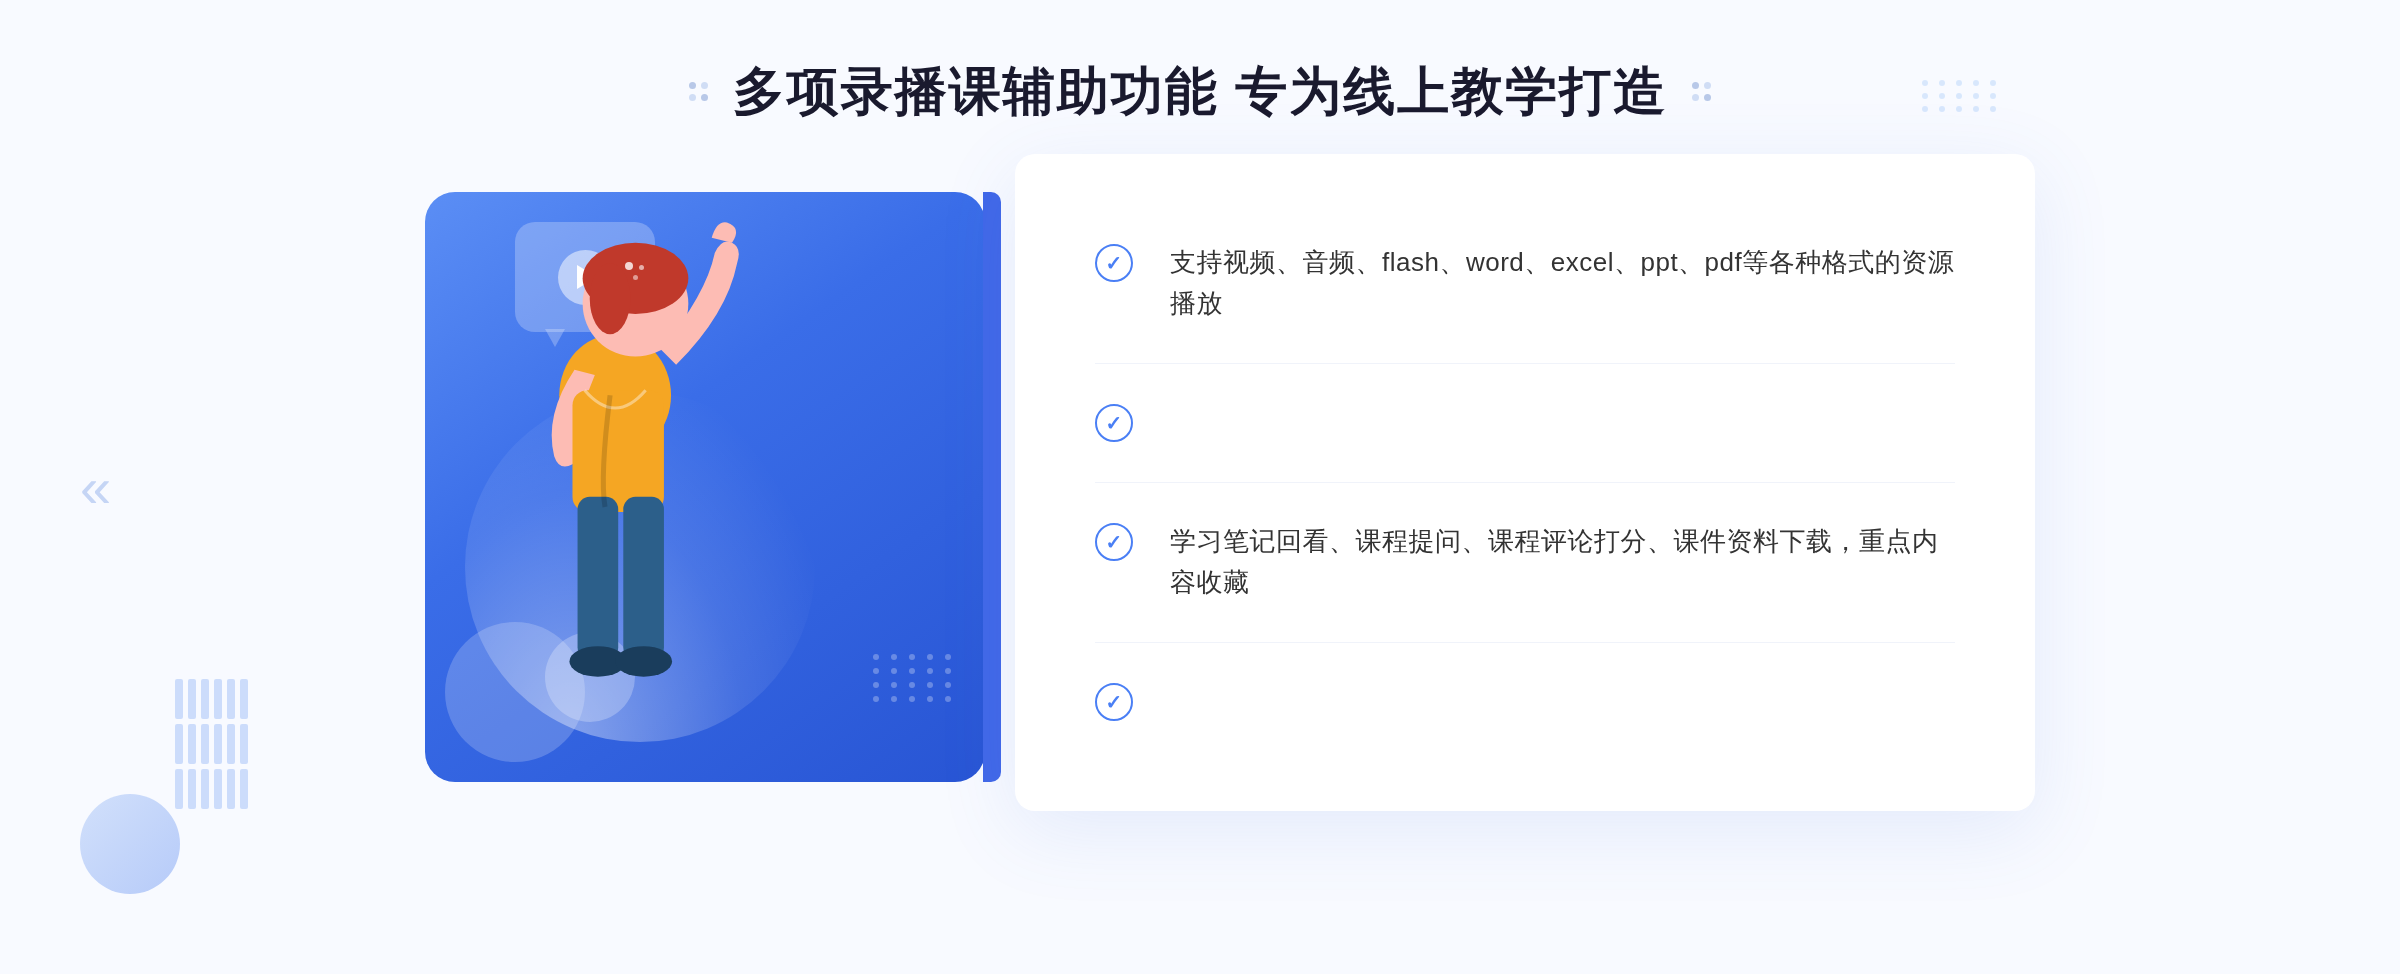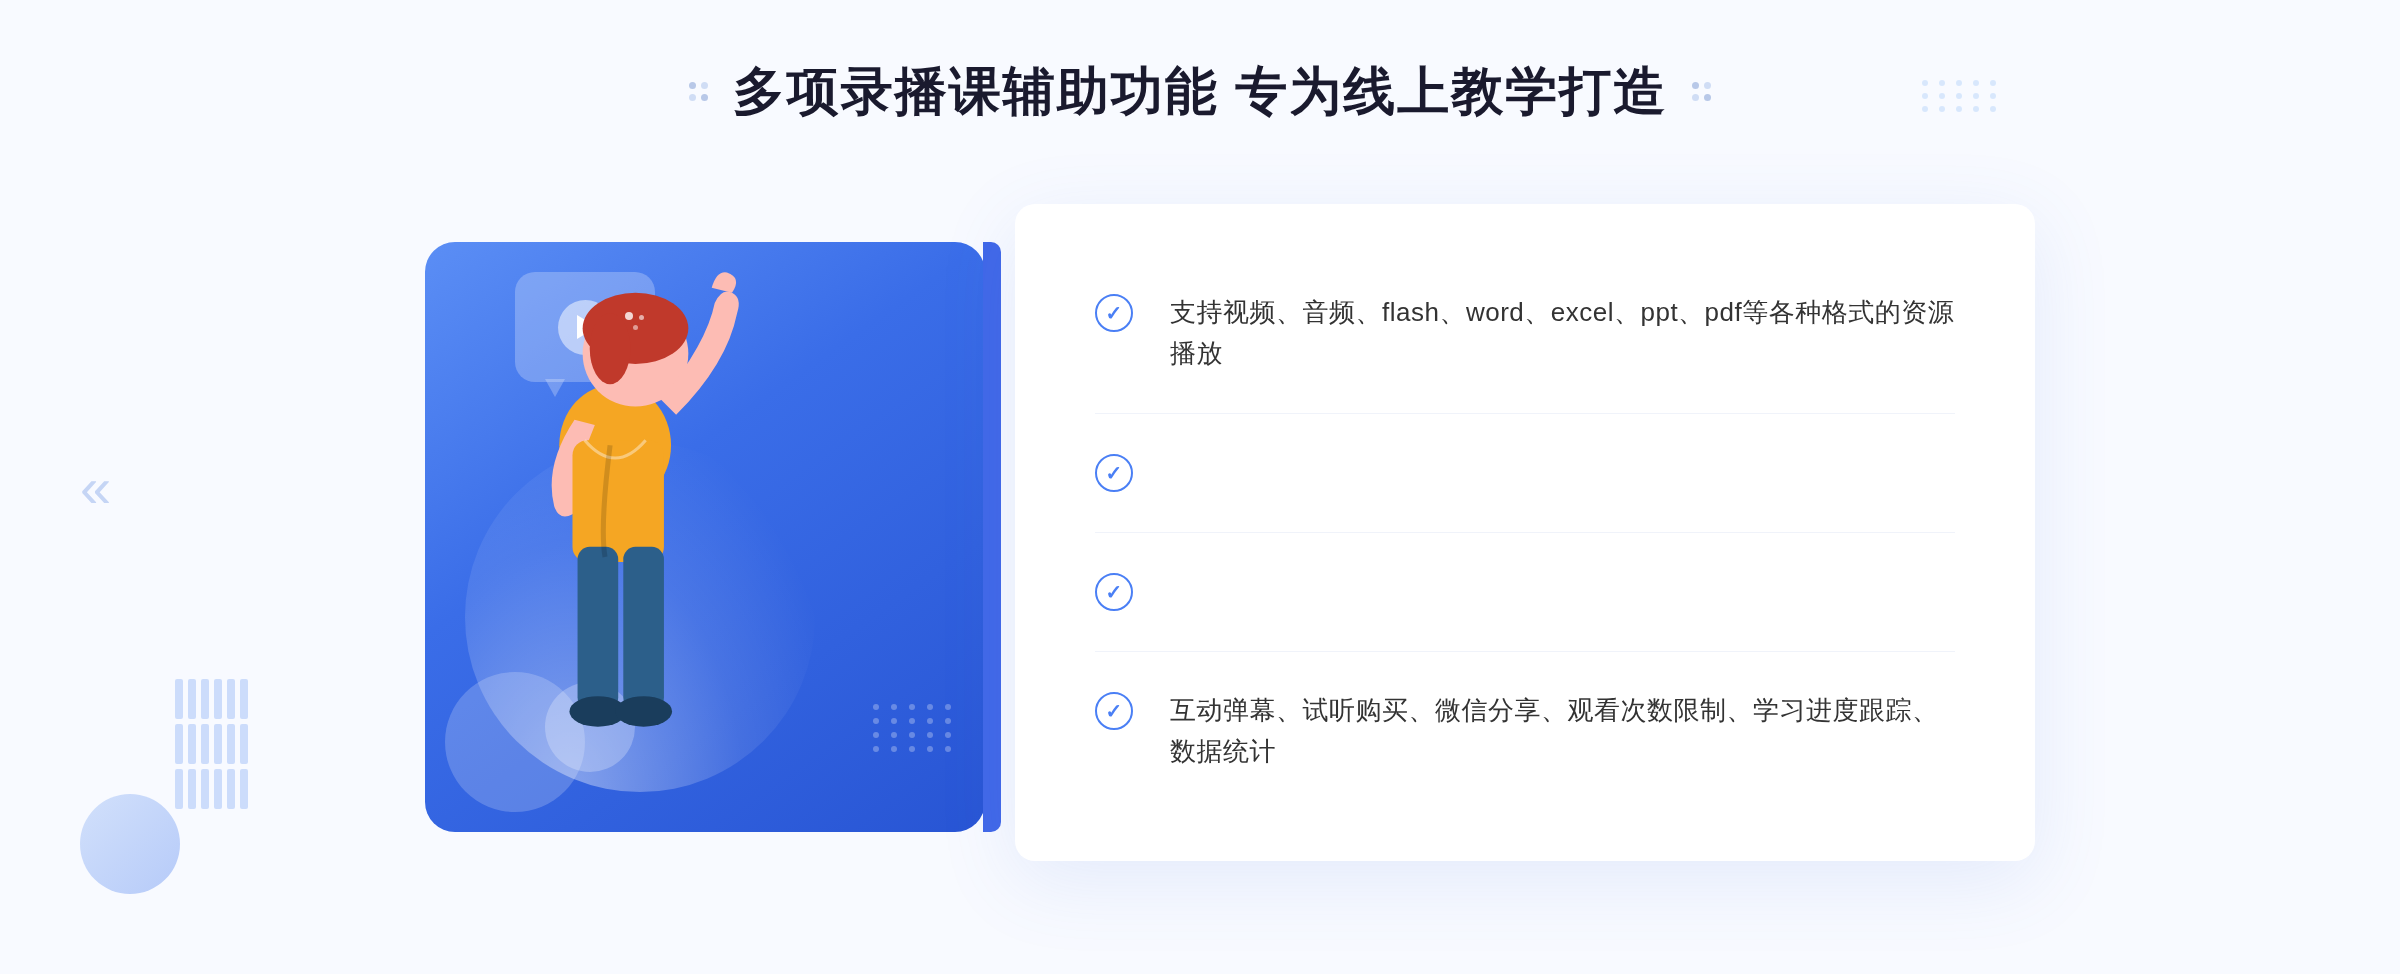--- a/index.html
+++ b/index.html
@@ -24,21 +24,20 @@
       position: relative;
       display: flex;
       flex-direction: column;
       align-items: center;
       padding-top: 60px;
     }
 
     
     .header-section {
       text-align: center;
-      margin-bottom: 50px;
       position: relative;
     }
 
     .header-decorators {
       display: flex;
       align-items: center;
       justify-content: center;
       gap: 20px;
     }
 
@@ -456,28 +455,28 @@
           </div>
         </div>
       </div>
 
       <div class="feature-item">
         <div class="check-icon">
           <div class="check-circle">
             <span class="check-mark">✓</span>
           </div>
         </div>
+        <span class="feature-text">学习笔记回看、课程提问、课程评论打分、课件资料下载，重点内容收藏</span>
       </div>
 
       <div class="feature-item">
         <div class="check-icon">
           <div class="check-circle">
             <span class="check-mark">✓</span>
           </div>
         </div>
-        <span class="feature-text">互动弹幕、试听购买、微信分享、观看次数限制、学习进度跟踪、数据统计</span>
       </div>
 
     </div>
 
   </div>
 
 </div>
 
 </body></html>

